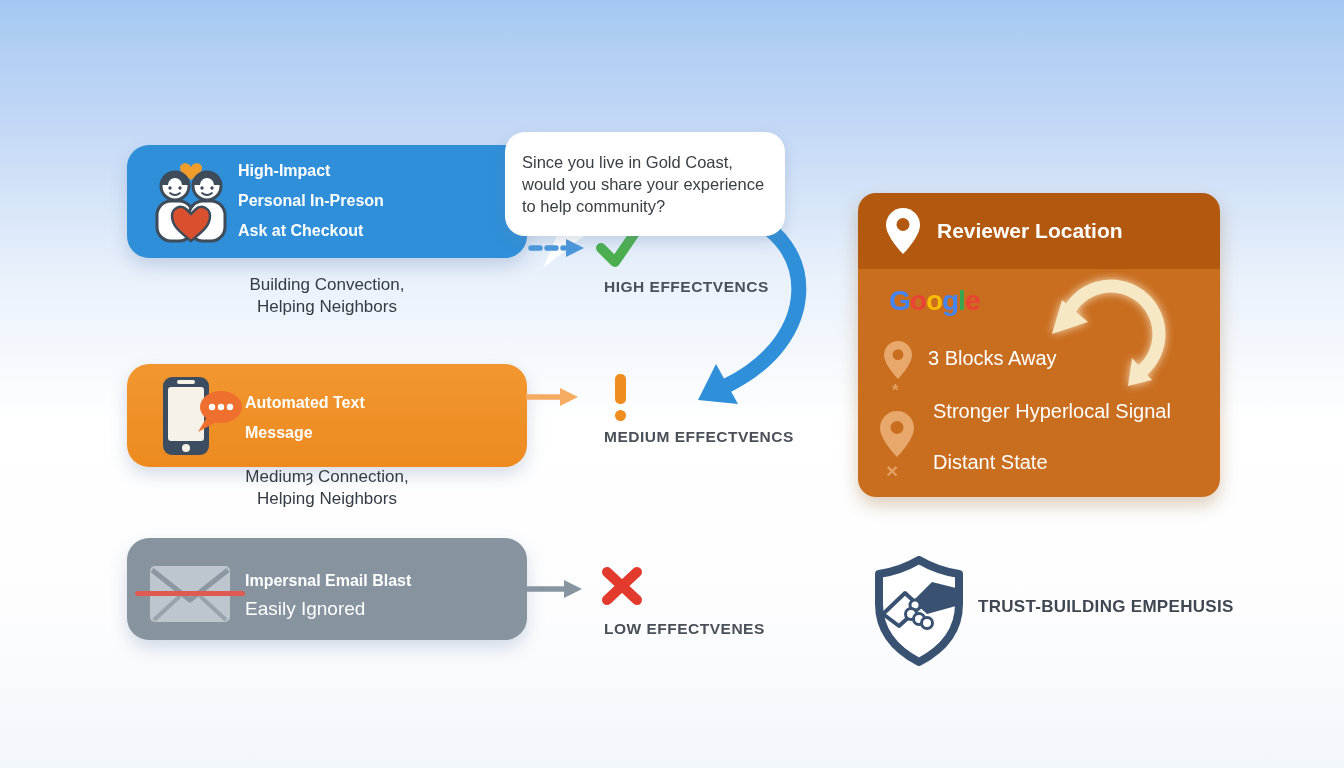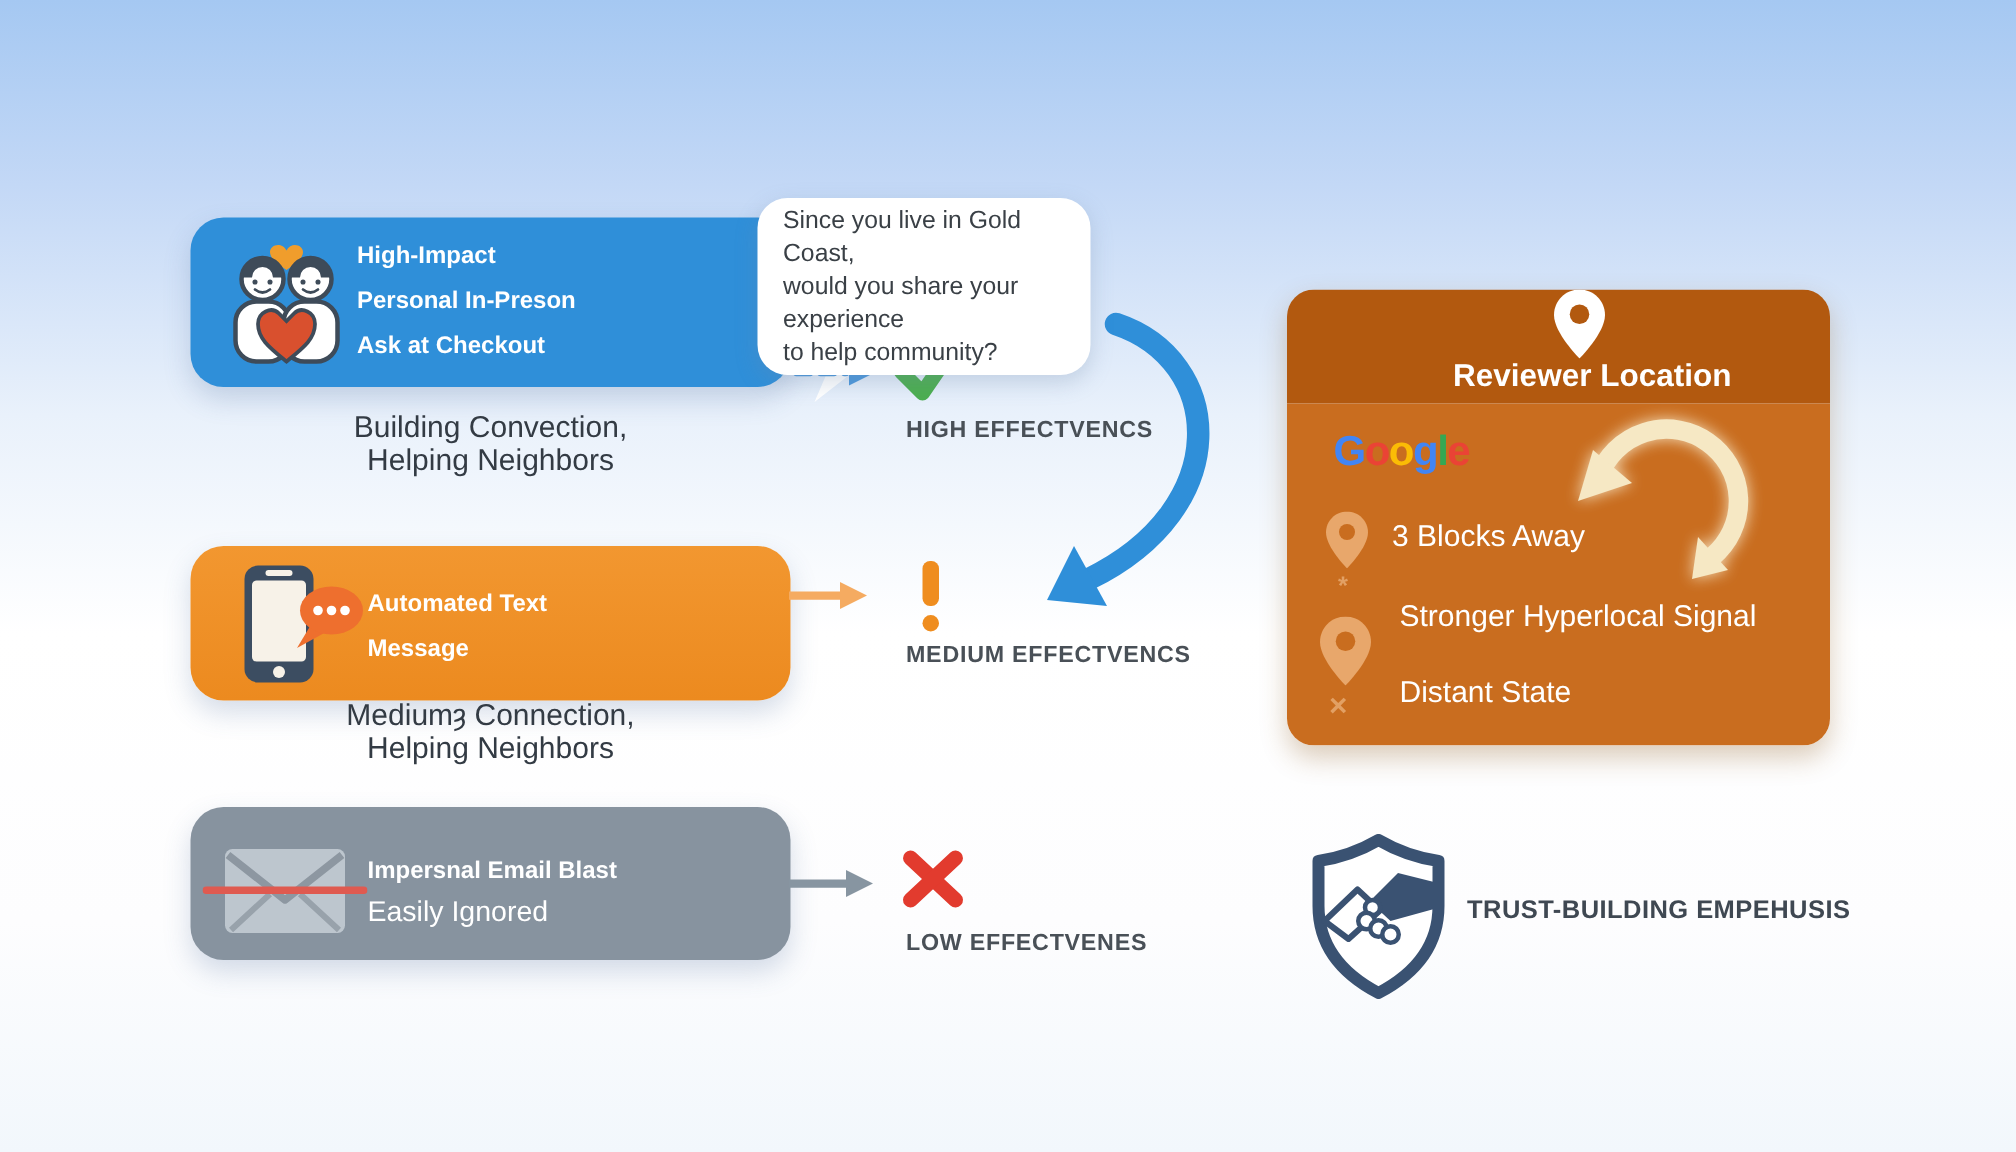--- a/index.html
+++ b/index.html
@@ -8,34 +8,34 @@
     position:relative;width:1344px;height:768px;overflow:hidden;
     background:linear-gradient(180deg,#a5c8f2 0%,#c3d8f6 16%,#e9f1fb 36%,#ffffff 55%,#fdfdfe 80%,#f2f7fc 100%);
   }
   .abs{position:absolute;}
   .pre{white-space:pre-line;}
   .card{position:absolute;left:127px;width:400px;border-radius:22px;box-shadow:0 8px 18px rgba(70,100,150,.22);}
   .card-blue{top:145px;height:113px;background:#2f8fd9;}
   .card-orange{top:364px;height:103px;background:linear-gradient(180deg,#f29730,#ec8a1f);}
   .card-gray{top:538px;height:102px;background:#87939f;}
   .card-title{position:absolute;color:#ffffff;font-weight:bold;font-size:16px;line-height:30px;}
-  .caption{position:absolute;left:127px;width:400px;text-align:center;color:#333b44;font-size:20px;line-height:22px;}
+  .caption{position:absolute;left:127px;width:400px;text-align:center;color:#333b44;font-size:17px;line-height:22px;}
   .eff-label{position:absolute;color:#495057;font-weight:bold;font-size:15.5px;letter-spacing:.5px;}
   .bubble{
-    position:absolute;left:505px;top:132px;width:222px;box-sizing:border-box;
-    background:#ffffff;border-radius:20px;padding:4px 17px;
+    position:absolute;left:505px;top:132px;width:280px;box-sizing:border-box;
+    background:#ffffff;border-radius:20px;padding:19px 17px;
     box-shadow:0 5px 14px rgba(110,135,170,.28);z-index:3;
     color:#3a4046;font-size:16.5px;line-height:22px;
   }
   .bubble-tail{position:absolute;left:533px;top:224px;z-index:2;}
   .panel{
     position:absolute;left:858px;top:193px;width:362px;height:304px;border-radius:18px;
     overflow:hidden;box-shadow:0 8px 18px rgba(140,90,30,.3);
   }
-  .panel-header{height:76px;background:#b2590f;display:flex;align-items:center;padding-left:28px;box-sizing:border-box;flex-direction:column;}
+  .panel-header{height:76px;background:#b2590f;display:flex;align-items:center;padding-left:28px;box-sizing:border-box;}
   .panel-title{color:#ffffff;font-weight:bold;font-size:21px;margin-left:17px;}
   .panel-body{position:relative;height:228px;background:#c96d1f;}
   .google-logo{position:absolute;left:31px;top:16px;font-size:28px;font-weight:bold;letter-spacing:-1px;}
   .panel-item{position:absolute;color:#ffffff;font-size:20px;}
   .panel-mark{position:absolute;color:#e2a064;font-weight:bold;}
   .rot-arrow{position:absolute;left:178px;top:3px;filter:drop-shadow(0 0 5px rgba(252,242,214,.85));}
   .trust-label{position:absolute;left:978px;top:597px;color:#3f4852;font-weight:bold;font-size:17px;letter-spacing:.3px;}
   .warn{position:absolute;left:610px;top:374px;width:20px;}
   .warn .bar{width:11px;height:30px;border-radius:5px;background:#ef8d1f;margin:0 auto;}
   .warn .dot{width:11px;height:11px;border-radius:50%;background:#ef8d1f;margin:6px auto 0;}

